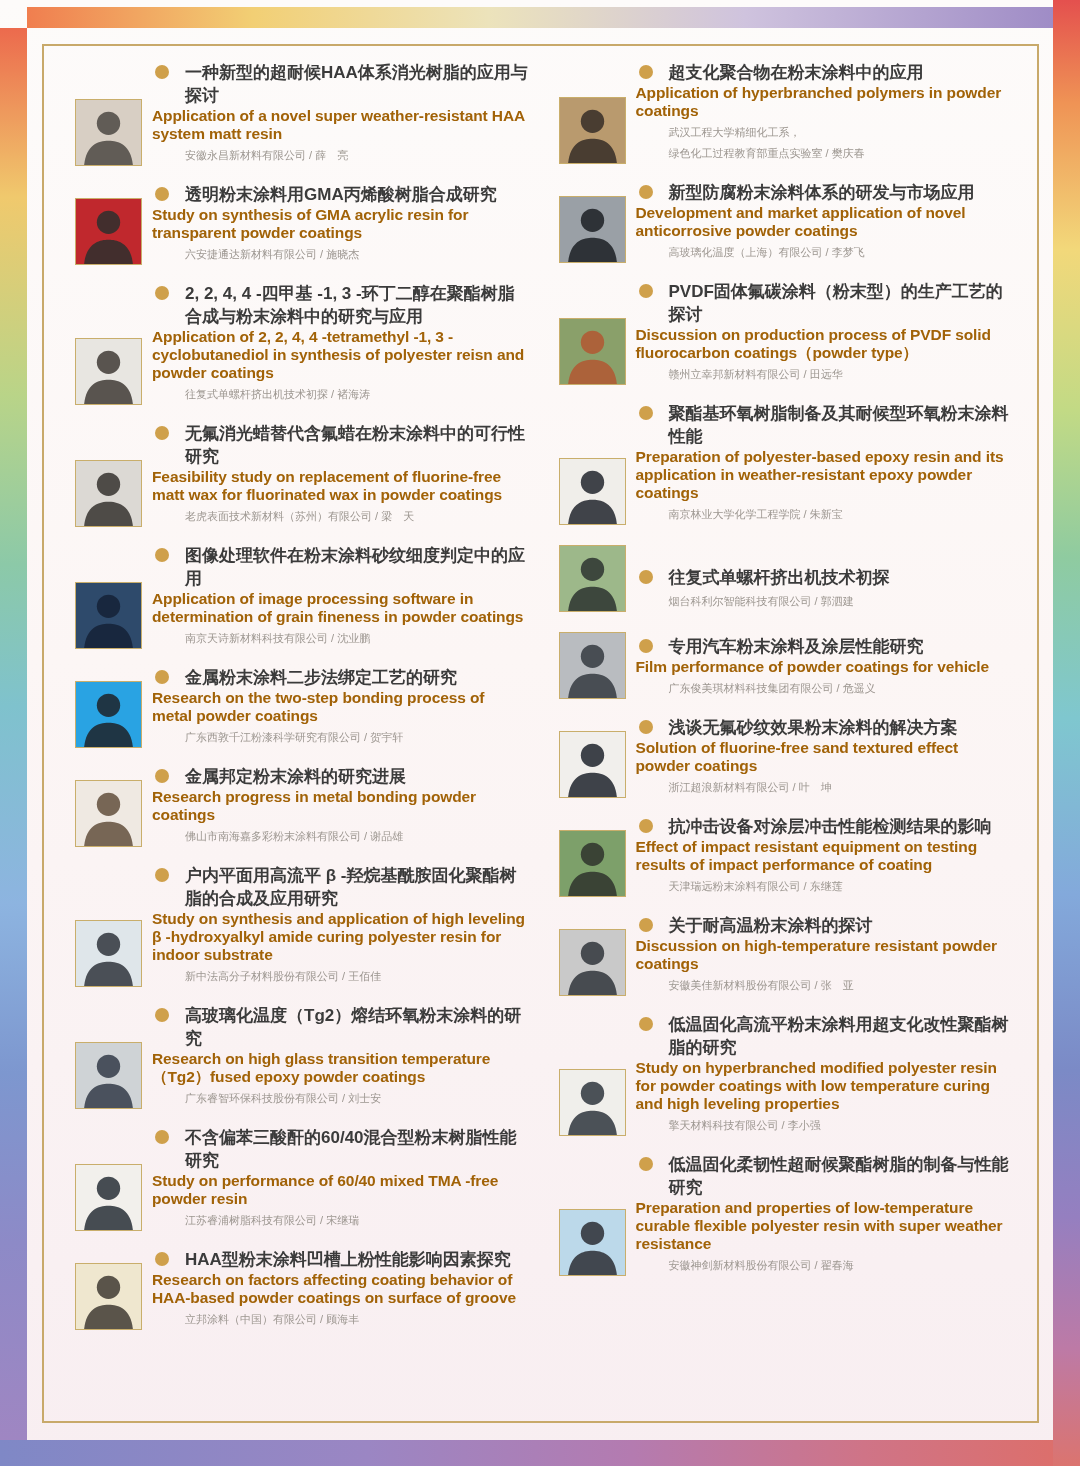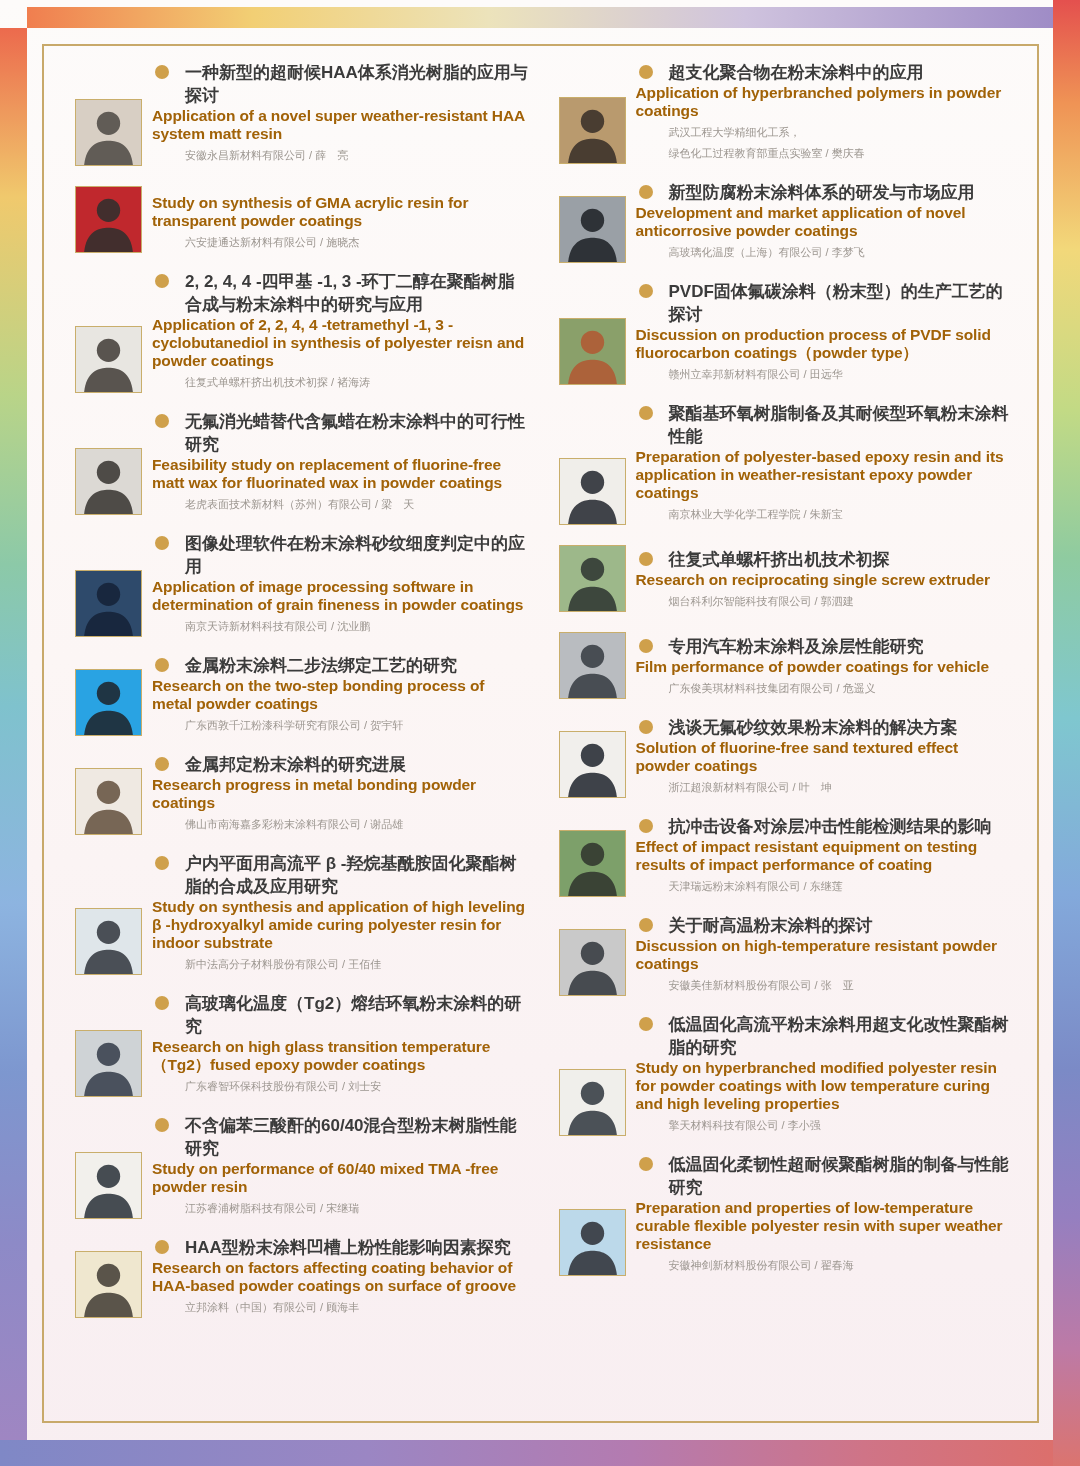--- a/index.html
+++ b/index.html
@@ -75,20 +75,24 @@
   </div>
 
   <div class="entry">
     <div class="photo" style="background: rgb(192, 40, 45); color: rgb(53, 47, 45);">
       <svg viewBox="0 0 64 64" xmlns="http://www.w3.org/2000/svg">
         <circle cx="32" cy="23" r="11.5" fill="currentColor"></circle>
         <path d="M8 64 C10 44 22 40 32 40 C42 40 54 44 56 64 Z" fill="currentColor"></path>
       </svg>
     </div>
     <div class="etext">
+      <h3 class="title-zh">
+        <span class="bullet"></span>
+        <span>透明粉末涂料用GMA丙烯酸树脂合成研究</span>
+      </h3>
       <p class="title-en">Study on synthesis of GMA acrylic resin for transparent powder coatings</p>
       <p class="aff">六安捷通达新材料有限公司 / 施晓杰</p>
     </div>
   </div>
 
   <div class="entry">
     <div class="photo" style="background: rgb(232, 230, 225); color: rgb(74, 69, 64);">
       <svg viewBox="0 0 64 64" xmlns="http://www.w3.org/2000/svg">
         <circle cx="32" cy="23" r="11.5" fill="currentColor"></circle>
         <path d="M8 64 C10 44 22 40 32 40 C42 40 54 44 56 64 Z" fill="currentColor"></path>
@@ -315,21 +319,20 @@
       <svg viewBox="0 0 64 64" xmlns="http://www.w3.org/2000/svg">
         <circle cx="32" cy="23" r="11.5" fill="currentColor"></circle>
         <path d="M8 64 C10 44 22 40 32 40 C42 40 54 44 56 64 Z" fill="currentColor"></path>
       </svg>
     </div>
     <div class="etext">
       <h3 class="title-zh">
         <span class="bullet"></span>
         <span>往复式单螺杆挤出机技术初探</span>
       </h3>
-      <p class="title-en">Research on reciprocating single screw extruder</p>
       <p class="aff">烟台科利尔智能科技有限公司 / 郭泗建</p>
     </div>
   </div>
 
   <div class="entry">
     <div class="photo" style="background: rgb(185, 188, 192); color: rgb(60, 65, 72);">
       <svg viewBox="0 0 64 64" xmlns="http://www.w3.org/2000/svg">
         <circle cx="32" cy="23" r="11.5" fill="currentColor"></circle>
         <path d="M8 64 C10 44 22 40 32 40 C42 40 54 44 56 64 Z" fill="currentColor"></path>
       </svg>

